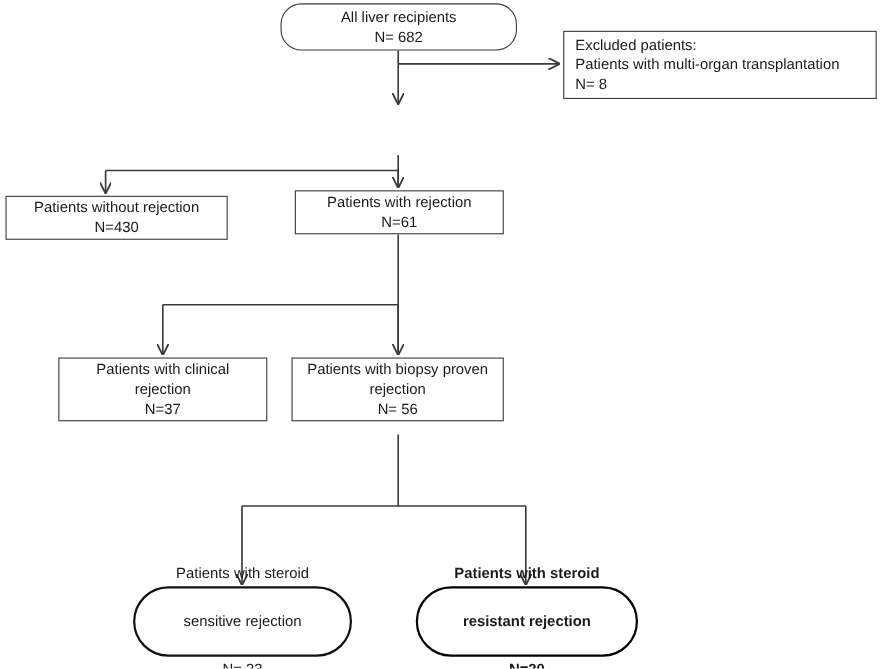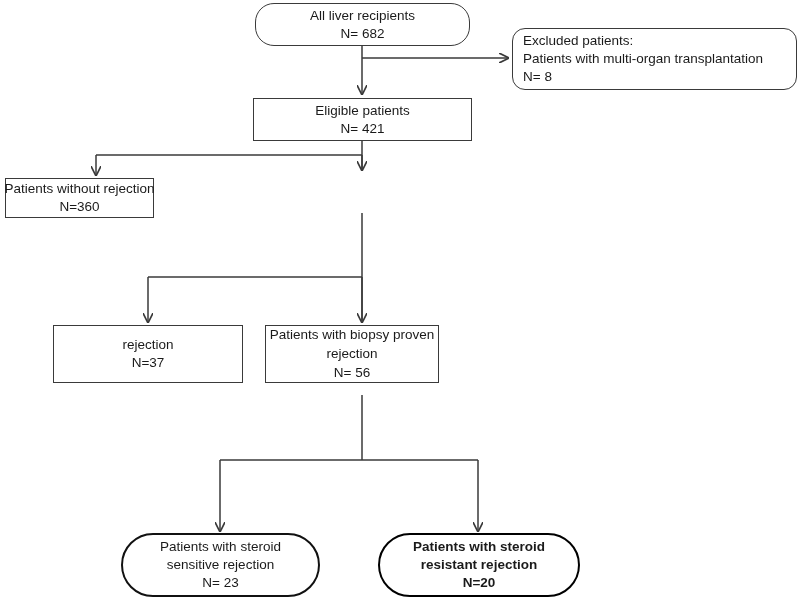--- a/index.html
+++ b/index.html
@@ -27,26 +27,26 @@
     text-align: center;
     color: #1a1a1a;
     font-size: 13.5px;
     line-height: 1.32;
     z-index: 2;
   }
   .node.left-align {
     align-items: flex-start;
     text-align: right;
     padding-left: 10px;
-    border-radius: 13px;
   }
   .node .ln { display: block; white-space: nowrap; }
   .node.rounded {
     border-radius: 36px;
     border: 2px solid #111111;
+    gap: 26px;
   }
   .node.rounded.emph {
     border: 2.6px solid #000000;
     font-weight: bold;
   }
   .svg-layer {
     position: absolute;
     left: 0; top: 0;
     width: 800px;
     height: 608px;
@@ -89,37 +89,38 @@
     <span class="ln">All liver recipients</span>
     <span class="ln">N=  682</span>
   </div>
 
   <div class="node left-align" style="left:512px; top:28px; width:285px; height:62px;">
     <span class="ln">Excluded patients:</span>
     <span class="ln">Patients with multi-organ transplantation</span>
     <span class="ln">  N= 8</span>
   </div>
 
-  <div class="node" style="left:253px; top:98px; width:219px; height:43px;">
-    <span class="ln">Eligible patients</span>
-    <span class="ln">N= 421</span>
+
+  <div class="node" style="left:5px; top:178px; width:202px; height:40px;">
+    <span class="ln">Patients without rejection</span>
+    <span class="ln">N=430</span>
   </div>
 
-  <div class="node" style="left:5px; top:178px; width:149px; height:40px;">
-    <span class="ln">Patients without rejection</span>
-    <span class="ln">N=360</span>
+  <div class="node" style="left:268px; top:173px; width:190px; height:40px;">
+    <span class="ln">Patients with rejection</span>
+    <span class="ln">N=61</span>
   </div>
 
-
   <div class="node" style="left:53px; top:325px; width:190px; height:58px;">
+    <span class="ln">Patients with clinical</span>
     <span class="ln">rejection</span>
     <span class="ln">N=37</span>
   </div>
 
-  <div class="node" style="left:265px; top:325px; width:174px; height:58px;justify-content:space-between;">
+  <div class="node" style="left:265px; top:325px; width:193px; height:58px;">
     <span class="ln">Patients with biopsy  proven</span>
     <span class="ln">rejection</span>
     <span class="ln">N= 56</span>
   </div>
 
   <div class="node rounded" style="left:121px; top:533px; width:199px; height:64px;">
     <span class="ln">Patients with steroid</span>
     <span class="ln">sensitive  rejection</span>
     <span class="ln">N= 23</span>
   </div>

